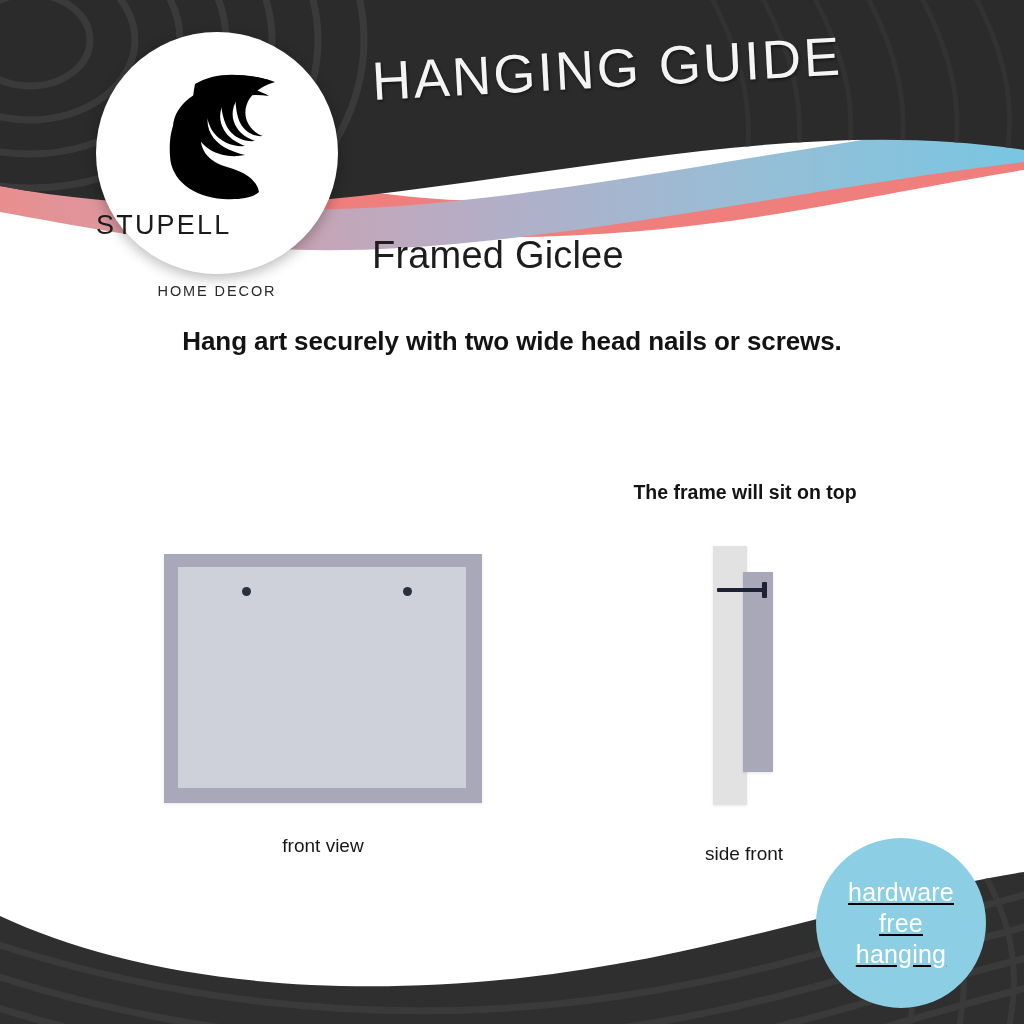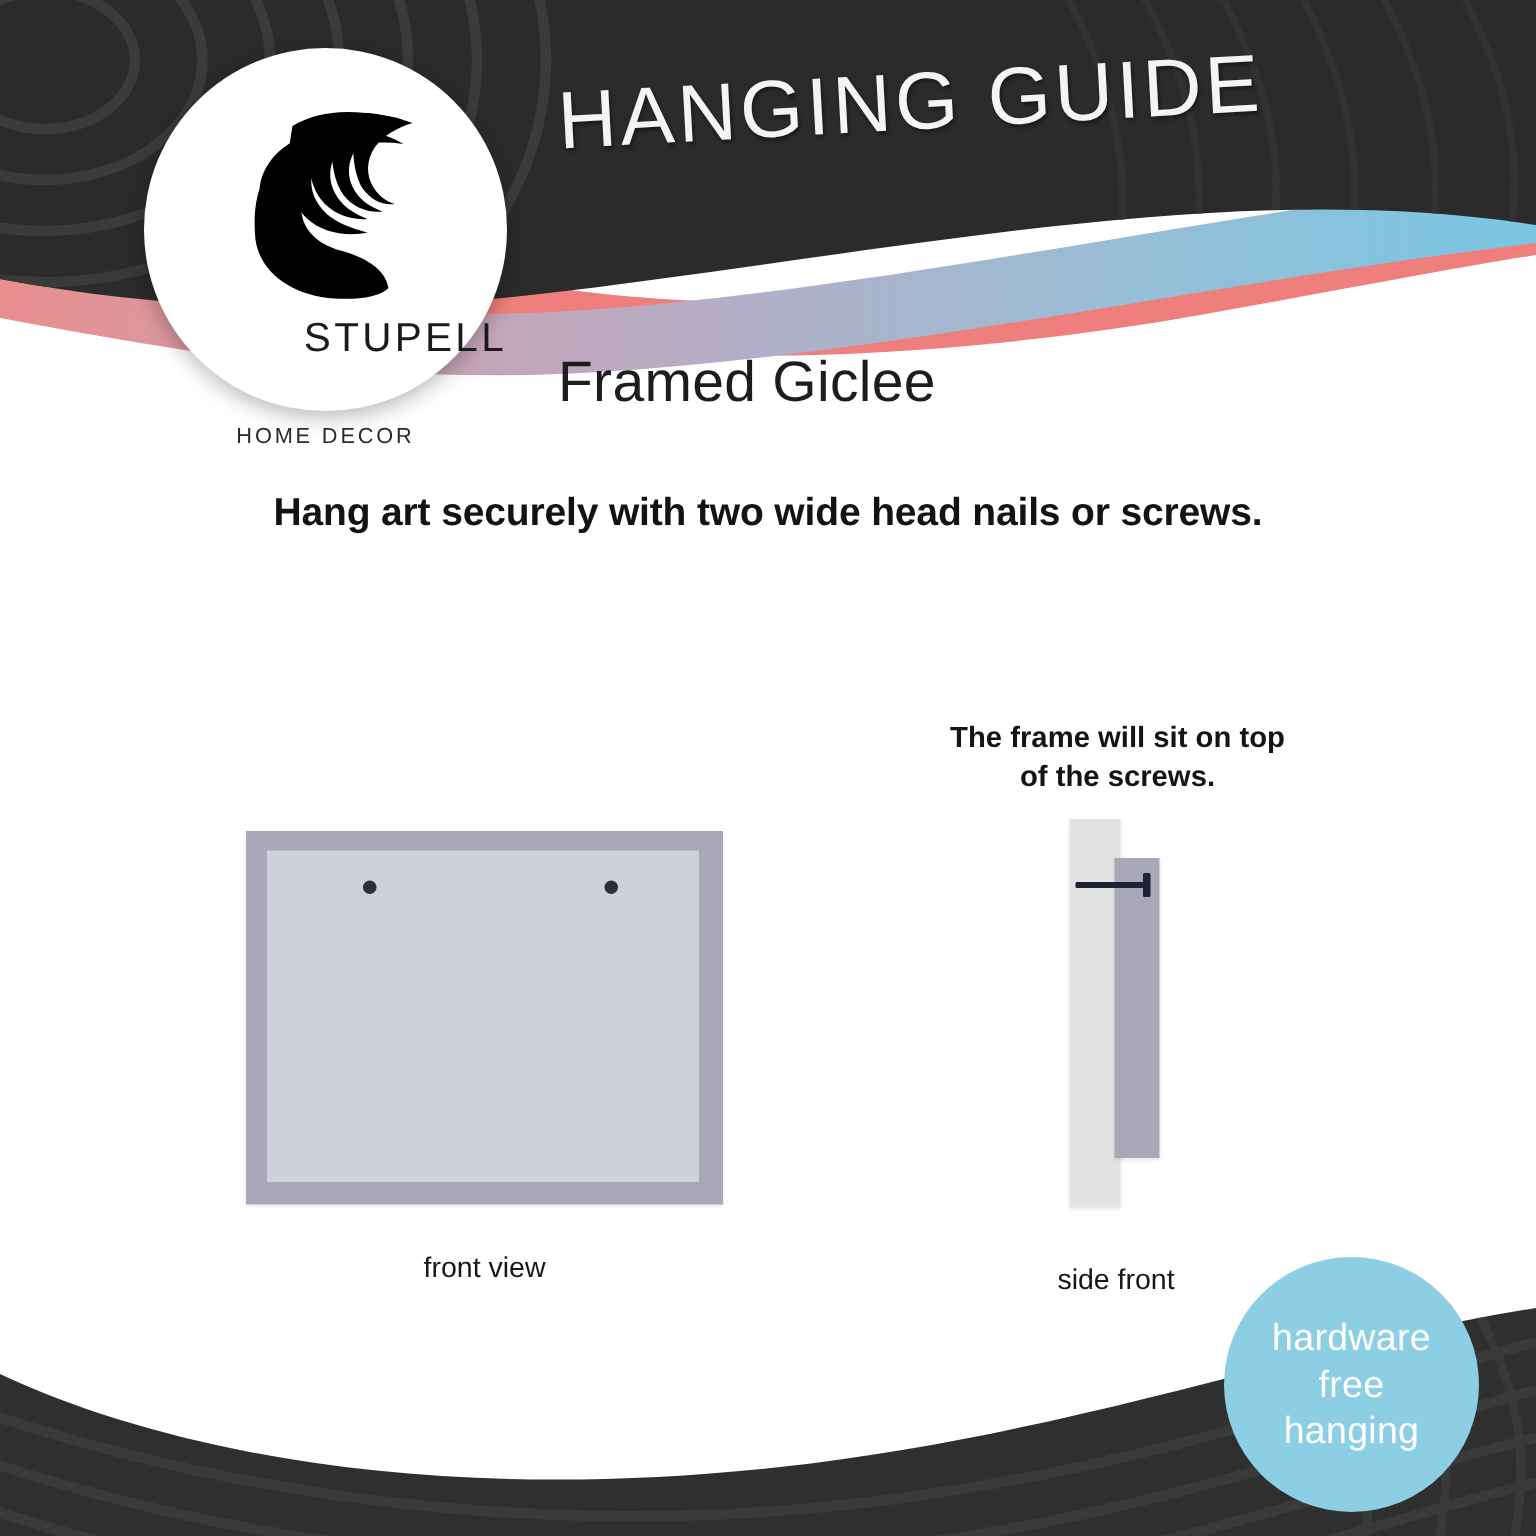--- a/index.html
+++ b/index.html
@@ -51,21 +51,21 @@
     left: 50%;
     top: 36px;
     transform: translateX(-50%);
     width: 128px;
     height: 132px;
   }
   .logo-word {
     position: absolute;
     left: 0; right: 0;
     top: 178px;
-    text-align: right;
+    text-align: left;
     font-size: 27px;
     letter-spacing: 2.2px;
     color: #1b1b1b;
     font-family: "Liberation Sans", sans-serif;
     font-weight: 400;
   }
   .logo-sub {
     position: absolute;
     left: 0; right: 0;
     top: 209px;
@@ -222,20 +222,21 @@
     top: 838px;
     width: 170px;
     height: 170px;
     border-radius: 50%;
     background: #8ccfe4;
     z-index: 8;
     display: flex;
     flex-direction: column;
     align-items: center;
     justify-content: center;
+    text-decoration: underline;
   }
   .blue-badge span {
     display: block;
     color: #ffffff;
     font-size: 25px;
     line-height: 31px;
     font-weight: 400;
     text-align: center;
     letter-spacing: 0.2px;
   }
@@ -316,21 +317,20 @@
 
   <div class="header-title">HANGING GUIDE</div>
 
   <div class="product-name">Framed Giclee</div>
 
   <div class="lede">Hang art securely with two wide head nails or screws.</div>
 
 
   <div class="cap-right">
     <div>The frame will sit on top</div>
-    <div>of the screws.</div>
   </div>
 
   <div class="frontview">
     <div class="frontview-inner">
       <div class="screw-dot a"></div>
       <div class="screw-dot b"></div>
     </div>
   </div>
   <div class="viewlabel front">front view</div>
 

